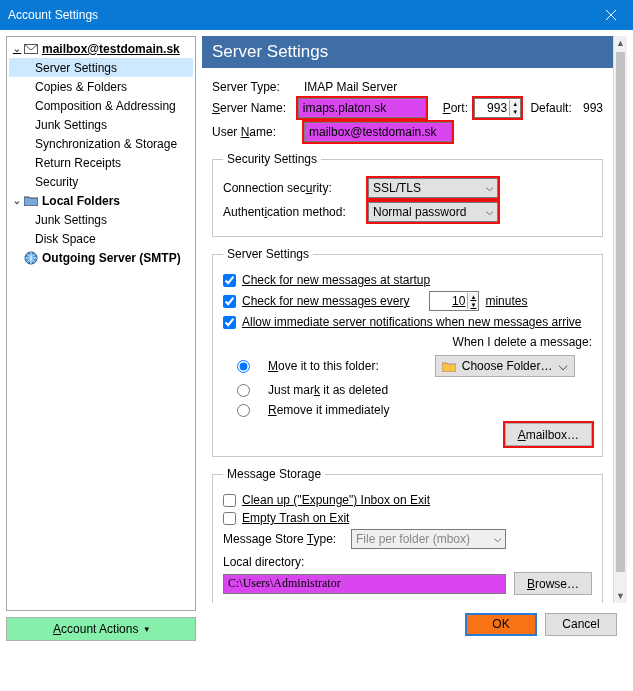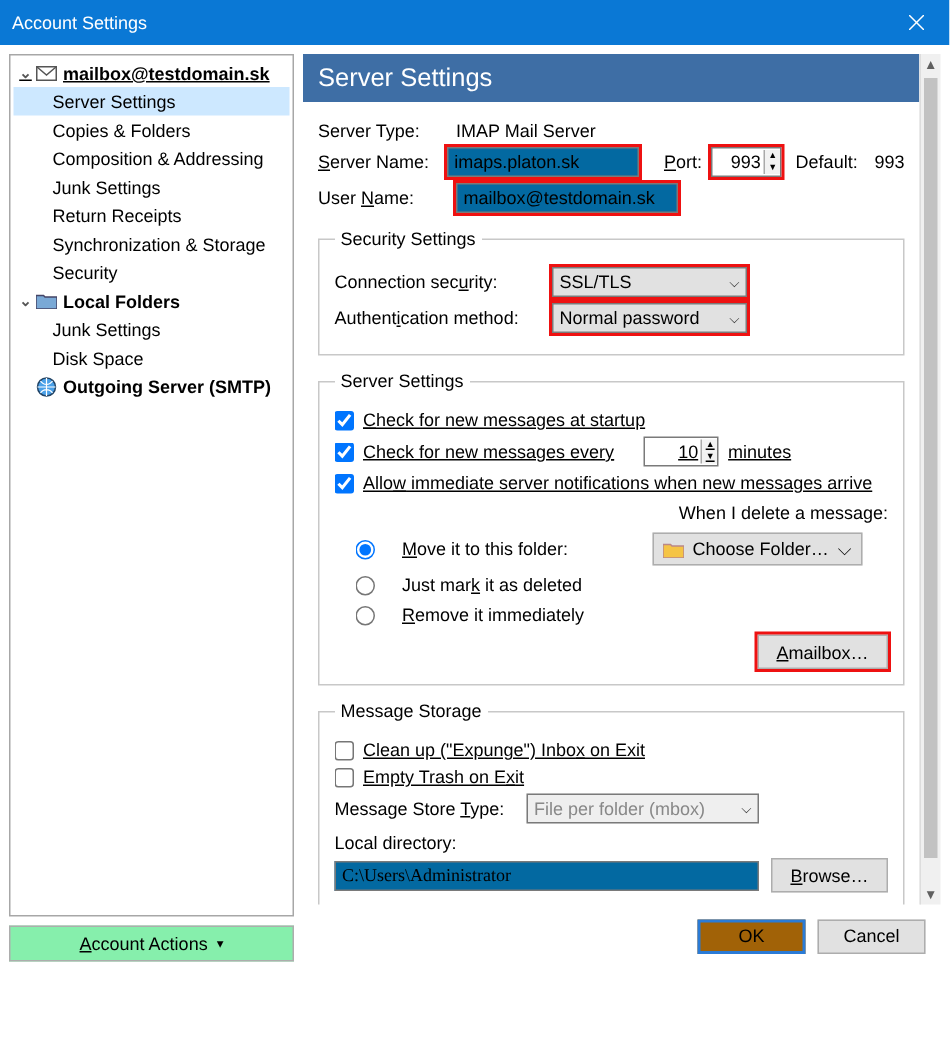--- a/index.html
+++ b/index.html
@@ -98,21 +98,21 @@
     font-size:17px;
   }
   .content {
     padding:8px 10px 8px 10px;
   }
   .row { display:flex; align-items:center; margin:4px 0; }
   .row label { width:92px; }
   .row.tight label { width:112px; }
   input[type=text].field, .select {
     border:1px solid #7a7a7a;
-    background:#0369a1;
+    background:#d946ef;
     height:20px;
     padding:1px 4px;
     font: inherit;
   }
   .select {
     display:inline-flex; align-items:center;
     background:#e1e1e1;
     justify-content:space-between;
     padding-right:4px;
     cursor:pointer;
@@ -140,21 +140,21 @@
   .radio-row { display:flex; align-items:center; gap:18px; margin:6px 0 6px 14px;}
   .radio-row input { margin:0;}
   .btn {
     border:1px solid #adadad;
     background:#e1e1e1;
     height:23px;
     display:inline-flex; align-items:center; justify-content:center;
     padding:0 12px;
     cursor:pointer;
   }
-  .btn.primary { border:2px solid #2a7bd6; background:#a16207;text-align:center;}
+  .btn.primary { border:2px solid #2a7bd6; background:#f97316;text-align:center;}
   .footer {
     position:absolute; left:0; right:0; bottom:0;
     height:34px;
     display:flex; justify-content:flex-end; align-items:center;
     gap:8px;
     padding-right:10px;
     border-top:0;
   }
   .folder-select {
     display:inline-flex; align-items:center;
@@ -197,24 +197,24 @@
       <div class="tree-row child">
           <span>Copies &amp; Folders</span>
         </div>
       <div class="tree-row child">
           <span>Composition &amp; Addressing</span>
         </div>
       <div class="tree-row child">
           <span>Junk Settings</span>
         </div>
       <div class="tree-row child">
+          <span>Synchronization &amp; Storage</span>
+        </div>
+      <div class="tree-row child">
           <span>Return Receipts</span>
-        </div>
-      <div class="tree-row child">
-          <span>Synchronization &amp; Storage</span>
         </div>
       <div class="tree-row child">
           <span>Security</span>
         </div>
 
       <div class="tree-row root" style="text-decoration:none;">
         <span class="twisty">⌄</span>
         <span class="ticon">
           <svg width="14" height="11">
               <path d="M0 2h5l1 1h8v8H0z" fill="#7aa9d6" stroke="#446"></path>

